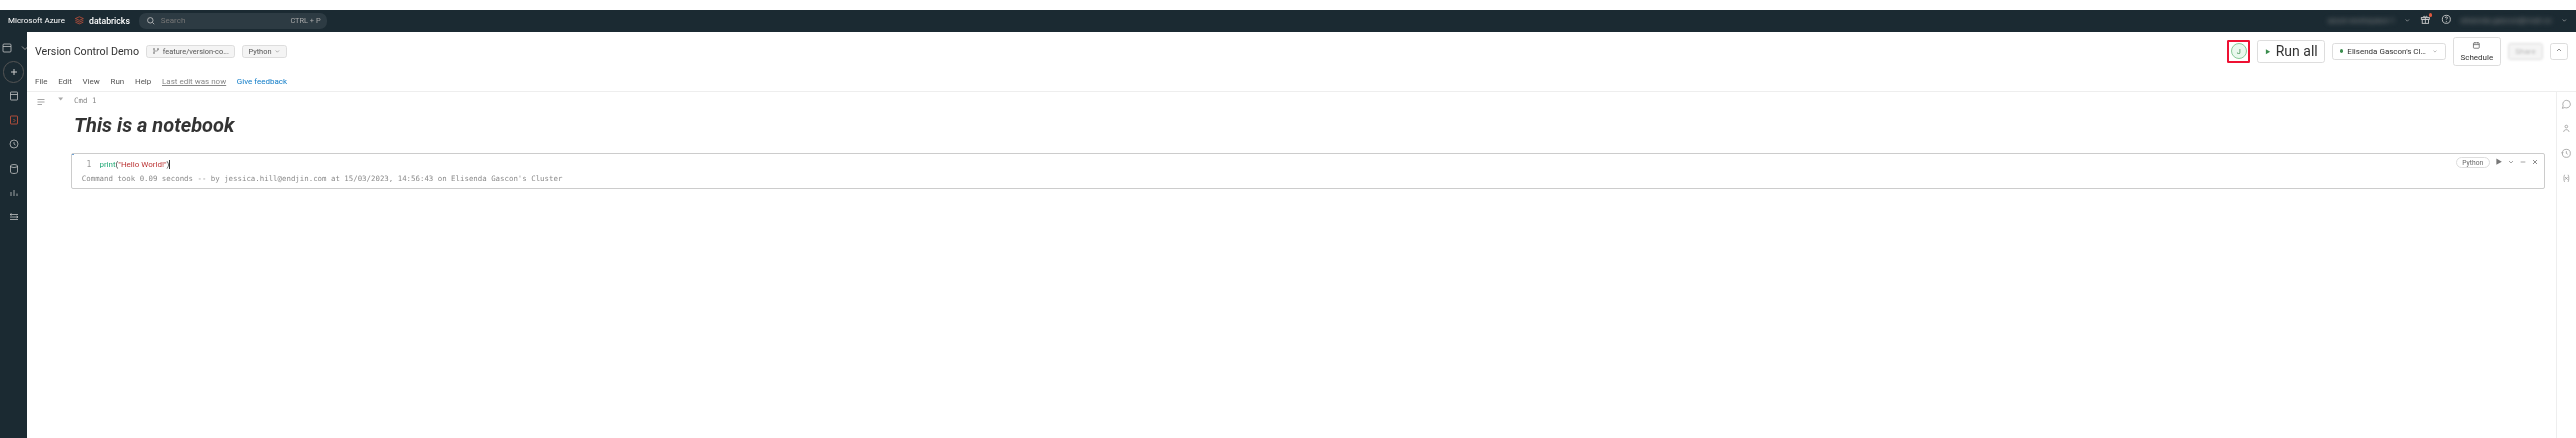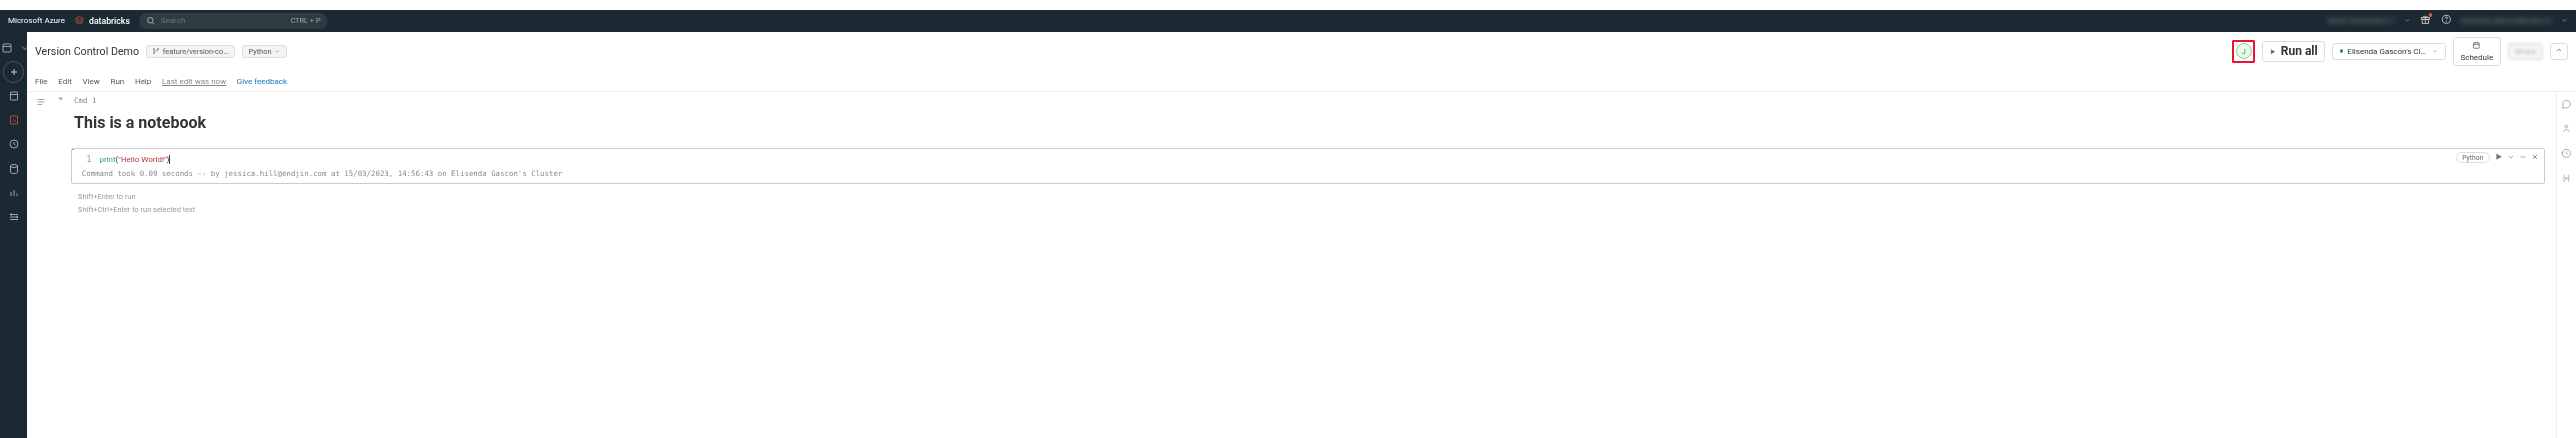--- a/index.html
+++ b/index.html
@@ -30,41 +30,41 @@
 
 .main { flex: 1; display: flex; flex-direction: column; background: #fff; position: relative; }
 .header { display: flex; align-items: center; padding: 5.4px 8px 0 8px; gap: 6.7px; justify-content: center; }
 .title { font-size: 10.7px; font-weight: 400; color: #333; }
 .branch-chip { display: flex; align-items: center; gap: 2.7px; background: #f4f4f4; border: 0.7px solid #ddd; border-radius: 2.7px; padding: 1.3px 5.4px; font-size: 7.4px; color: #555; cursor: pointer; }
 .lang-chip { display: flex; align-items: center; gap: 2.7px; background: #f4f4f4; border: 0.7px solid #ddd; border-radius: 2.7px; padding: 1.3px 5.4px; font-size: 7.4px; color: #555; cursor: pointer; }
 
 .header-right { margin-left: auto; display: flex; align-items: center; gap: 6.7px; }
 .avatar-badge { width: 16px; height: 16px; border-radius: 50%; background: #eaf8ee; border: 0.7px solid #8acb9a; display: flex; align-items: center; justify-content: center; font-size: 7.4px; color: #3b8d4e; }
 .red-box { border: 2px solid #e13; padding: 1.3px; border-radius: 1.3px; }
-.runall-btn { display: flex; align-items: center; gap: 4px; border: 0.7px solid #ddd; border-radius: 2.7px; padding: 2.7px 6.7px; font-size: 12px; cursor: pointer; background: #fff; font-weight: bold; }
+.runall-btn { display: flex; align-items: center; gap: 4px; border: 0.7px solid #ddd; border-radius: 2.7px; padding: 2.7px 6.7px; font-size: 14px; cursor: pointer; background: #fff; }
 .runall-btn .tri { color: #3b8d4e; }
 .cluster-btn { display: flex; align-items: center; gap: 4px; border: 0.7px solid #ddd; border-radius: 2.7px; padding: 2.7px 6.7px; font-size: 8px; cursor: pointer; background: #fff; max-width: 114px; }
 .cluster-btn .dot { width: 4px; height: 4px; border-radius: 50%; background: #3b8d4e; }
 .cluster-btn .label { white-space: nowrap; overflow: hidden; text-overflow: ellipsis; }
 .schedule-btn { display: flex; align-items: center; gap: 4px; border: 0.7px solid #ddd; border-radius: 2.7px; padding: 2.7px 6.7px; font-size: 8px; cursor: pointer; background: #fff; flex-direction: column; }
 .share-btn { border: 0.7px solid #ddd; border-radius: 2.7px; padding: 2.7px 6.7px; font-size: 8px; background: #f4f4f4; color: #bbb; cursor: not-allowed; filter: blur(1.3px); }
 .expand-btn { border: 0.7px solid #ddd; border-radius: 2.7px; padding: 2.7px 4px; font-size: 8px; cursor: pointer; background: #fff; }
 
 .menubar { display: flex; align-items: center; padding: 2.7px 8px 5.4px 8px; gap: 10.7px; font-size: 8px; color: #555; border-bottom: 0.7px solid #eee; margin-top: 8px; }
 .menubar .menu-item { cursor: pointer; }
 .menubar .edit-status { color: #888; text-decoration: underline; cursor: pointer; }
 .menubar .feedback { color: #0e7bc7; cursor: pointer; }
 
 .notebook-area { flex: 1; display: flex; overflow: auto; }
 .cell-gutter { width: 27px; padding-top: 4px; display: flex; justify-content: center; }
 .cell-gutter-icon { width: 12px; height: 12px; color: #888; cursor: pointer; }
 .cells { flex: 1; padding: 4px 6.7px 13.4px 0; }
 
 .cmd-label { font-family: Menlo, Consolas, monospace; font-size: 7.4px; color: #888; margin: 0 0 2.7px 6.7px; }
-.md-heading { font-size: 16px; font-weight: 700; padding: 5.4px 6.7px 13.4px 6.7px; }
+.md-heading { font-size: 20px; font-weight: 700; padding: 5.4px 6.7px 13.4px 6.7px; font-style: italic; }
 
 .code-cell { border: 0.7px solid #ccc; border-radius: 2px; margin: 2.7px 4px 6.7px 4px; position: relative; }
 .code-cell .topstrip { height: 1.3px; background: #5a9; width: 2px; position: absolute; left: 0; top: 0; bottom: 0; background: #6fa3d6; }
 .cell-toolbar { position: absolute; right: 5.4px; top: 2.7px; display: flex; gap: 4px; align-items: center; }
 .cell-tool { color: #777; cursor: pointer; }
 .py-tag { border: 0.7px solid #ddd; border-radius: 6.7px; font-size: 6.7px; padding: 0.7px 5.4px; color: #666; }
 .code-body { display: flex; padding: 5.4px 0 4px 0; }
 .lineno { width: 27px; text-align: right; padding-right: 8px; font-family: Menlo, Consolas, monospace; font-size: 8px; color: #999; }
 .code-text { font-family: Menlo, Consolas, monospace; font-size: 8px; }
 .fn { color: #2a7; }
@@ -298,24 +298,20 @@
           <div class="code-body">
             <div class="lineno">1</div>
             <div class="code-text">
               <span class="fn">print</span><span>(</span><span class="str">"Hello World!"</span><span>)</span><span class="cursor"></span>
             </div>
           </div>
 
           <div class="meta-output">Command took 0.09 seconds -- by jessica.hill@endjin.com at 15/03/2023, 14:56:43 on Elisenda Gascon's Cluster</div>
         </div>
 
-        <div class="run-hints">
-          <div>Shift+Enter to run</div>
-          <div>Shift+Ctrl+Enter to run selected text</div>
-        </div>
       </div>
 
       <div class="right-rail">
         <span class="ricon"><svg width="10.7" height="10.7" viewBox="0 0 24 24" fill="none" stroke="currentColor" stroke-width="1.5">
               <path d="M21 11.5a8.38 8.38 0 01-.9 3.8 8.5 8.5 0 01-7.6 4.7 8.38 8.38 0 01-3.8-.9L3 21l1.9-5.7a8.38 8.38 0 01-.9-3.8 8.5 8.5 0 014.7-7.6 8.38 8.38 0 013.8-.9h.5a8.48 8.48 0 018 8v.5z"></path>
             </svg></span>
         <span class="ricon"><svg width="10.7" height="10.7" viewBox="0 0 24 24" fill="none" stroke="currentColor" stroke-width="1.5">
               <circle cx="12" cy="8" r="3"></circle>
               <path d="M6 20c0-3 2.7-5 6-5s6 2 6 5"></path>
             </svg></span>

